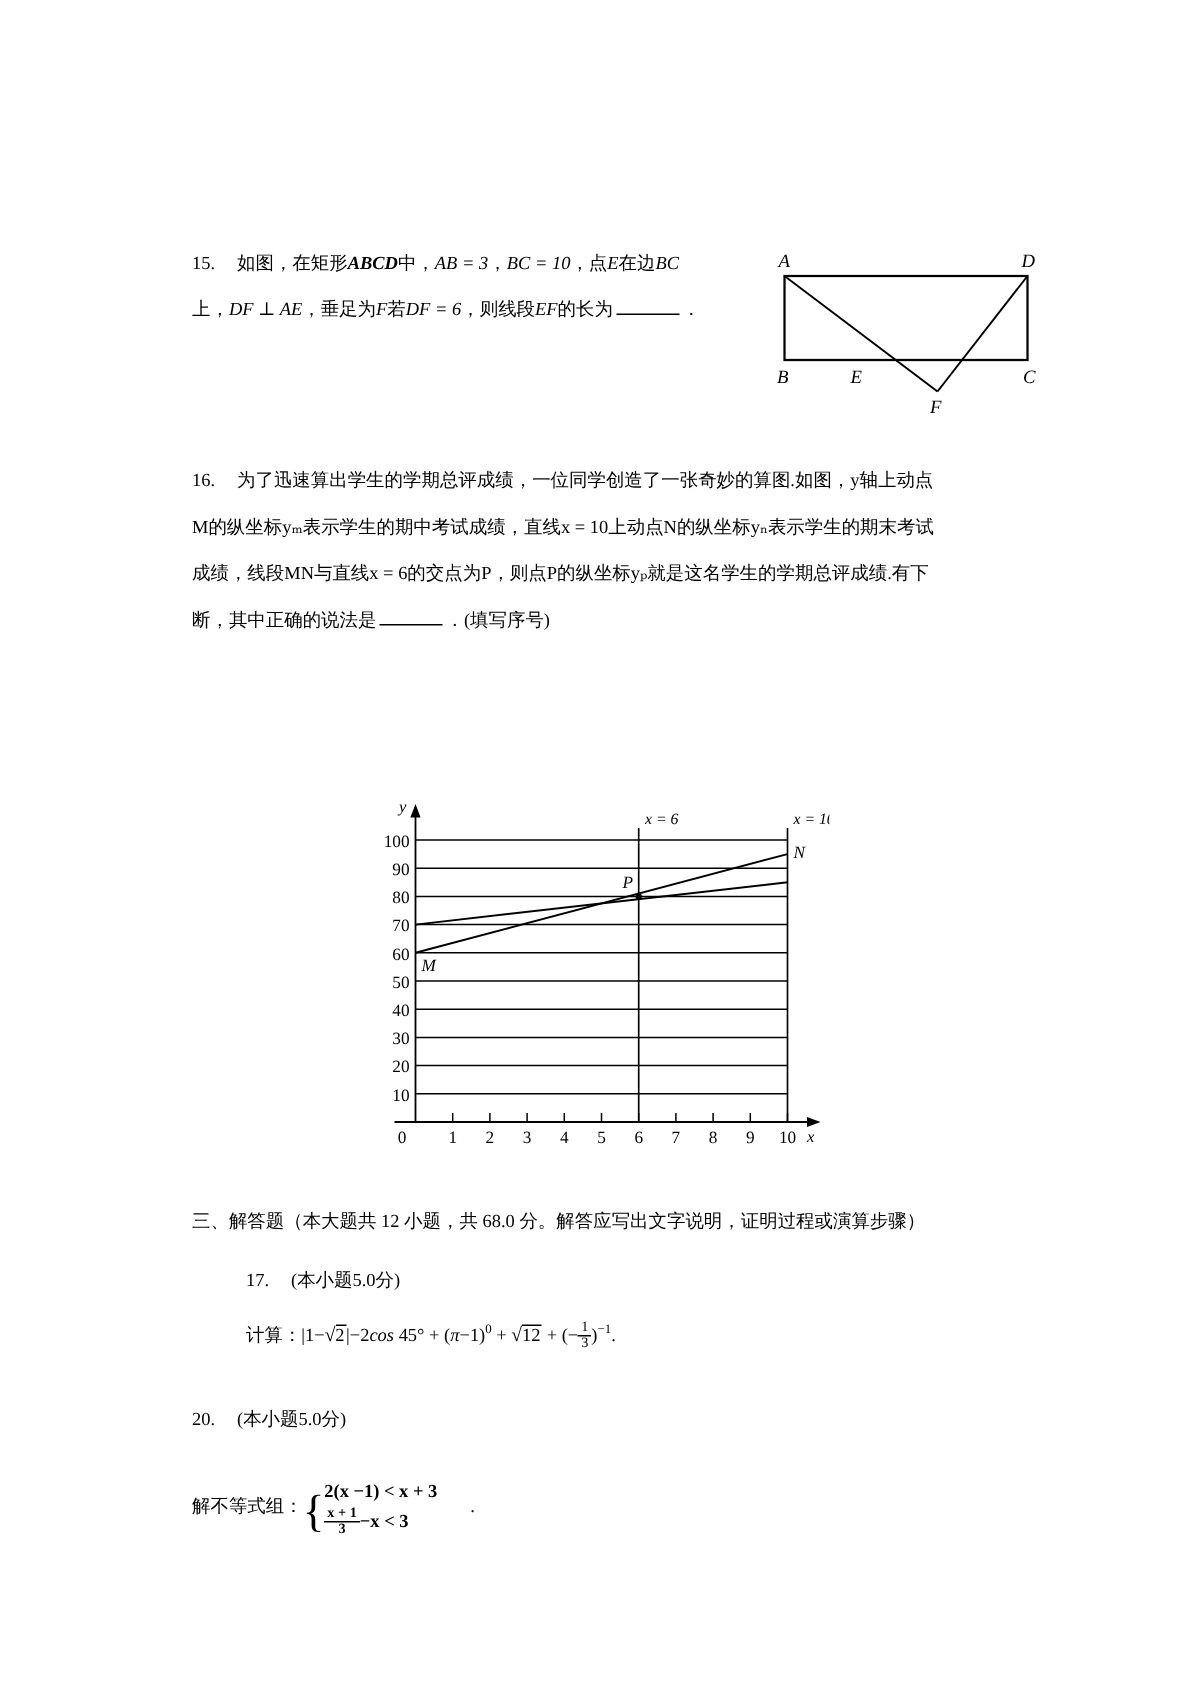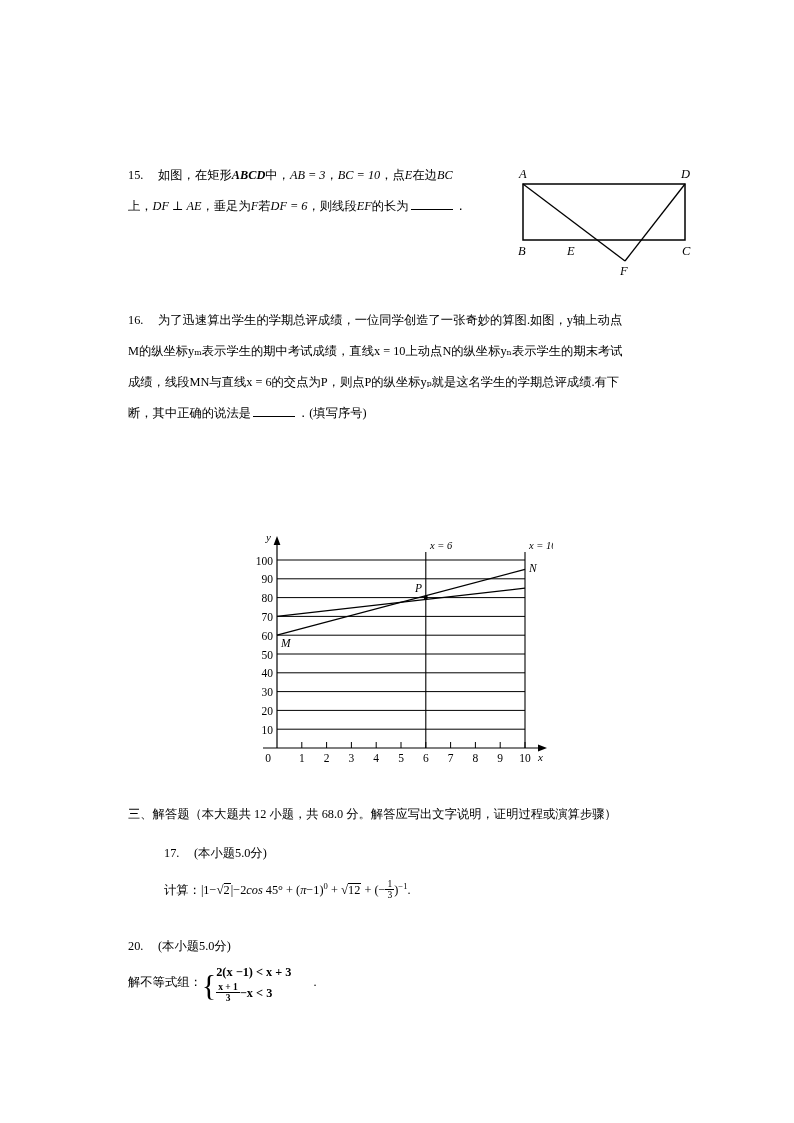--- a/index.html
+++ b/index.html
@@ -254,18 +254,18 @@
     </div>
     <div style="line-height:34px;">
       <span>计算：</span><span>|1−<span class="sqrt-wrap"><span class="sqrt-sym">√</span><span class="sqrt-body">2</span></span>|−2<span class="it">cos</span> 45° + (<span class="it">π</span>−1)<span class="sup">0</span> + <span class="sqrt-wrap"><span class="sqrt-sym">√</span><span class="sqrt-body">12</span></span> + (−<span class="frac"><span class="num">1</span><span class="den">3</span></span>)<span class="sup">−1</span>.</span>
     </div>
   </div>
 
   <div class="qblock" style="left:128px; top:931px; width:500px;">
     <div>
       <span class="qnum">20.</span><span>(本小题5.0分)</span>
     </div>
-    <div style="line-height:40px; margin-top:0;">
+    <div style="line-height:40px; margin-top:22px;">
       <span>解不等式组：</span><span class="brace">{</span><span class="sys"><span class="sys-row">2(x −1) &lt; x + 3</span><span class="sys-row"><span class="frac"><span class="num">x + 1</span><span class="den">3</span></span><span>−x &lt; 3</span></span></span><span style="margin-left:22px;">.</span>
     </div>
   </div>
 
 </div>
 
 </body></html>

